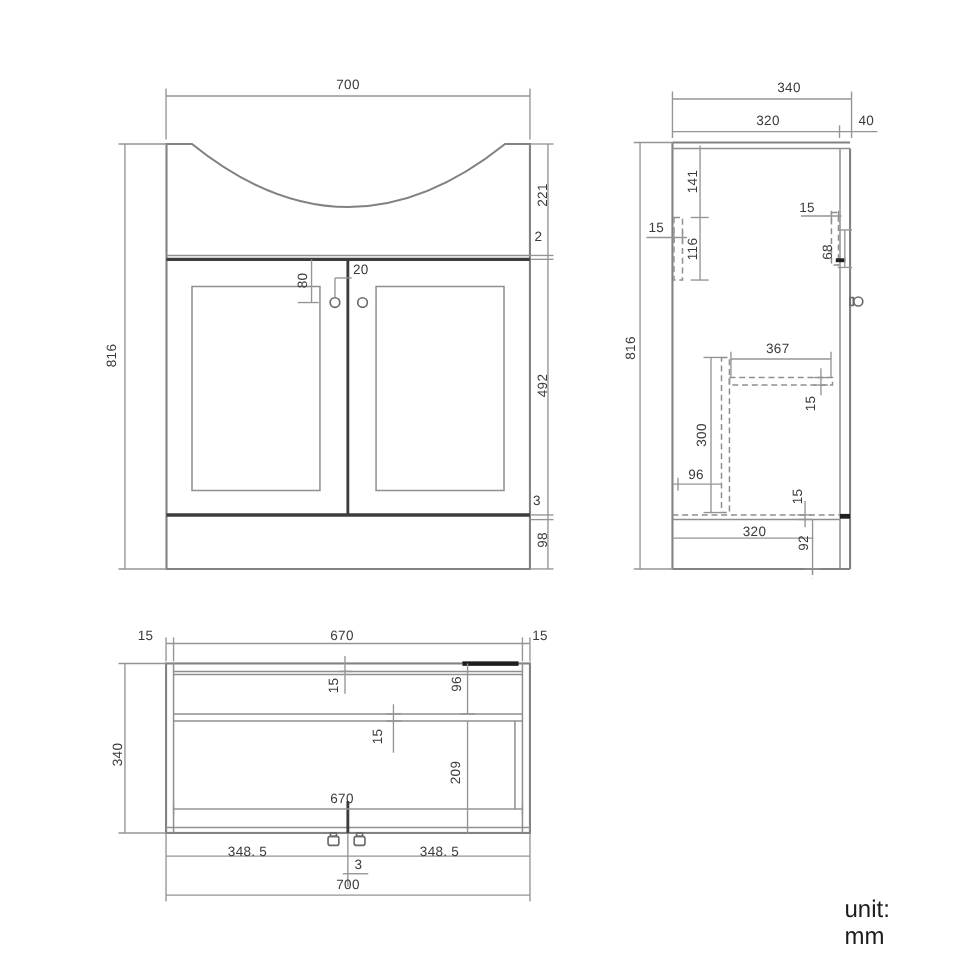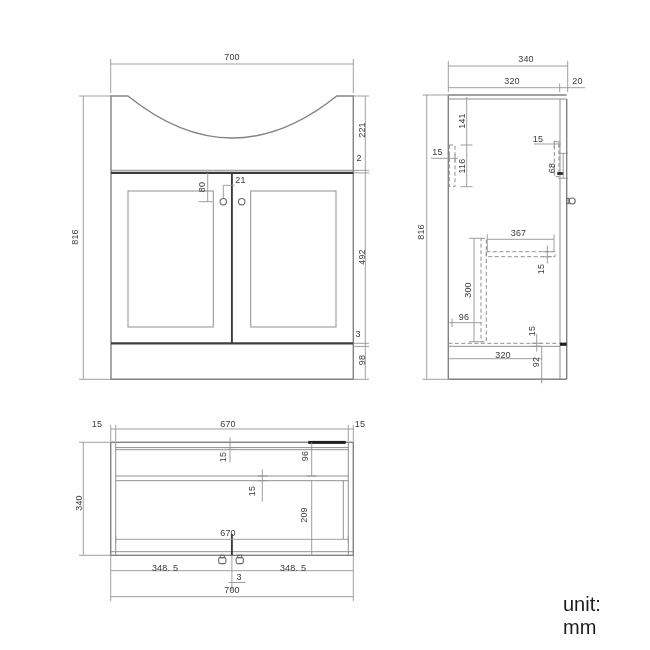--- a/index.html
+++ b/index.html
@@ -8,21 +8,21 @@
     font-family:"Liberation Sans", sans-serif;
   }
   svg{position:absolute;left:0;top:0;}
   .dim{
     position:absolute;font-size:9px;line-height:9px;color:#3a3a3a;
     transform:translate(-50%,-50%);white-space:nowrap;letter-spacing:0.2px;
   }
   .rot{transform:translate(-50%,-50%) rotate(-90deg);}
   .unit-note{
     position:absolute;left:592px;top:616px;transform:translate(-50%,-50%);
-    font-size:20px;color:#1c1c1c;
+    font-size:16px;color:#1c1c1c;
   }
   
   .obj{stroke:#828282;stroke-width:1.4;fill:none;}
   .thin{stroke:#8f8f8f;stroke-width:1;fill:none;}
   .thick{stroke:#3c3c3c;stroke-width:2.3;fill:none;}
   .div{stroke:#3c3c3c;stroke-width:1.9;fill:none;}
   .dimln{stroke:#949494;stroke-width:0.9;fill:none;}
   .hid{stroke:#8f8f8f;stroke-width:1;fill:none;stroke-dasharray:4 2.5;}
   .blk{fill:#1f1f1f;stroke:none;}
   .knob{stroke:#6a6a6a;stroke-width:1.1;fill:none;}
@@ -178,25 +178,25 @@
 </svg>
 
   <span class="dim" style="left:232px;top:57px">700</span>
   <span class="dim rot" style="left:75px;top:237px">816</span>
   <span class="dim rot" style="left:362px;top:130px">221</span>
   <span class="dim" style="left:359px;top:157.5px">2</span>
   <span class="dim rot" style="left:362px;top:257px">492</span>
   <span class="dim" style="left:358px;top:334px">3</span>
   <span class="dim rot" style="left:362px;top:360px">98</span>
   <span class="dim rot" style="left:202px;top:186.5px">80</span>
-  <span class="dim" style="left:240.5px;top:179.5px">21</span>
+  <span class="dim" style="left:240.5px;top:179.5px">20</span>
 
   <span class="dim" style="left:526px;top:59px">340</span>
   <span class="dim" style="left:512px;top:81px">320</span>
-  <span class="dim" style="left:577.5px;top:81px">20</span>
+  <span class="dim" style="left:577.5px;top:81px">40</span>
   <span class="dim rot" style="left:420.5px;top:232px">816</span>
   <span class="dim rot" style="left:461.5px;top:121px">141</span>
   <span class="dim" style="left:437.5px;top:152px">15</span>
   <span class="dim rot" style="left:461.5px;top:166px">116</span>
   <span class="dim" style="left:538px;top:138.5px">15</span>
   <span class="dim rot" style="left:551.5px;top:168px">68</span>
   <span class="dim" style="left:518.5px;top:232.5px">367</span>
   <span class="dim rot" style="left:541px;top:268.5px">15</span>
   <span class="dim rot" style="left:468px;top:290px">300</span>
   <span class="dim" style="left:464px;top:316.5px">96</span>

